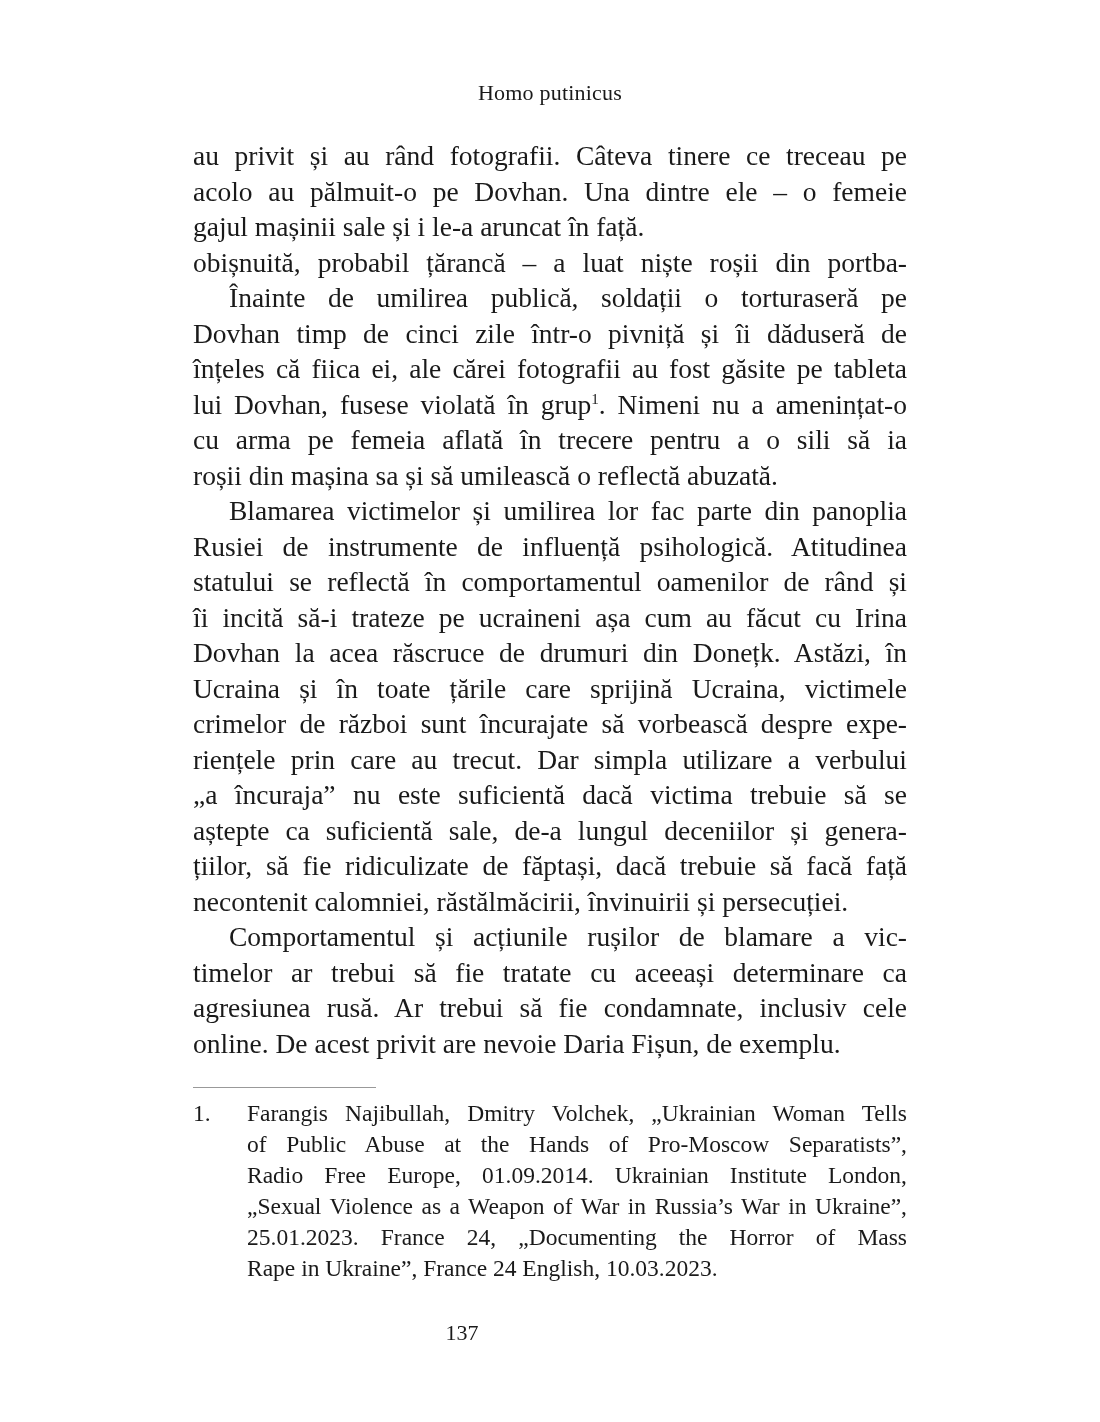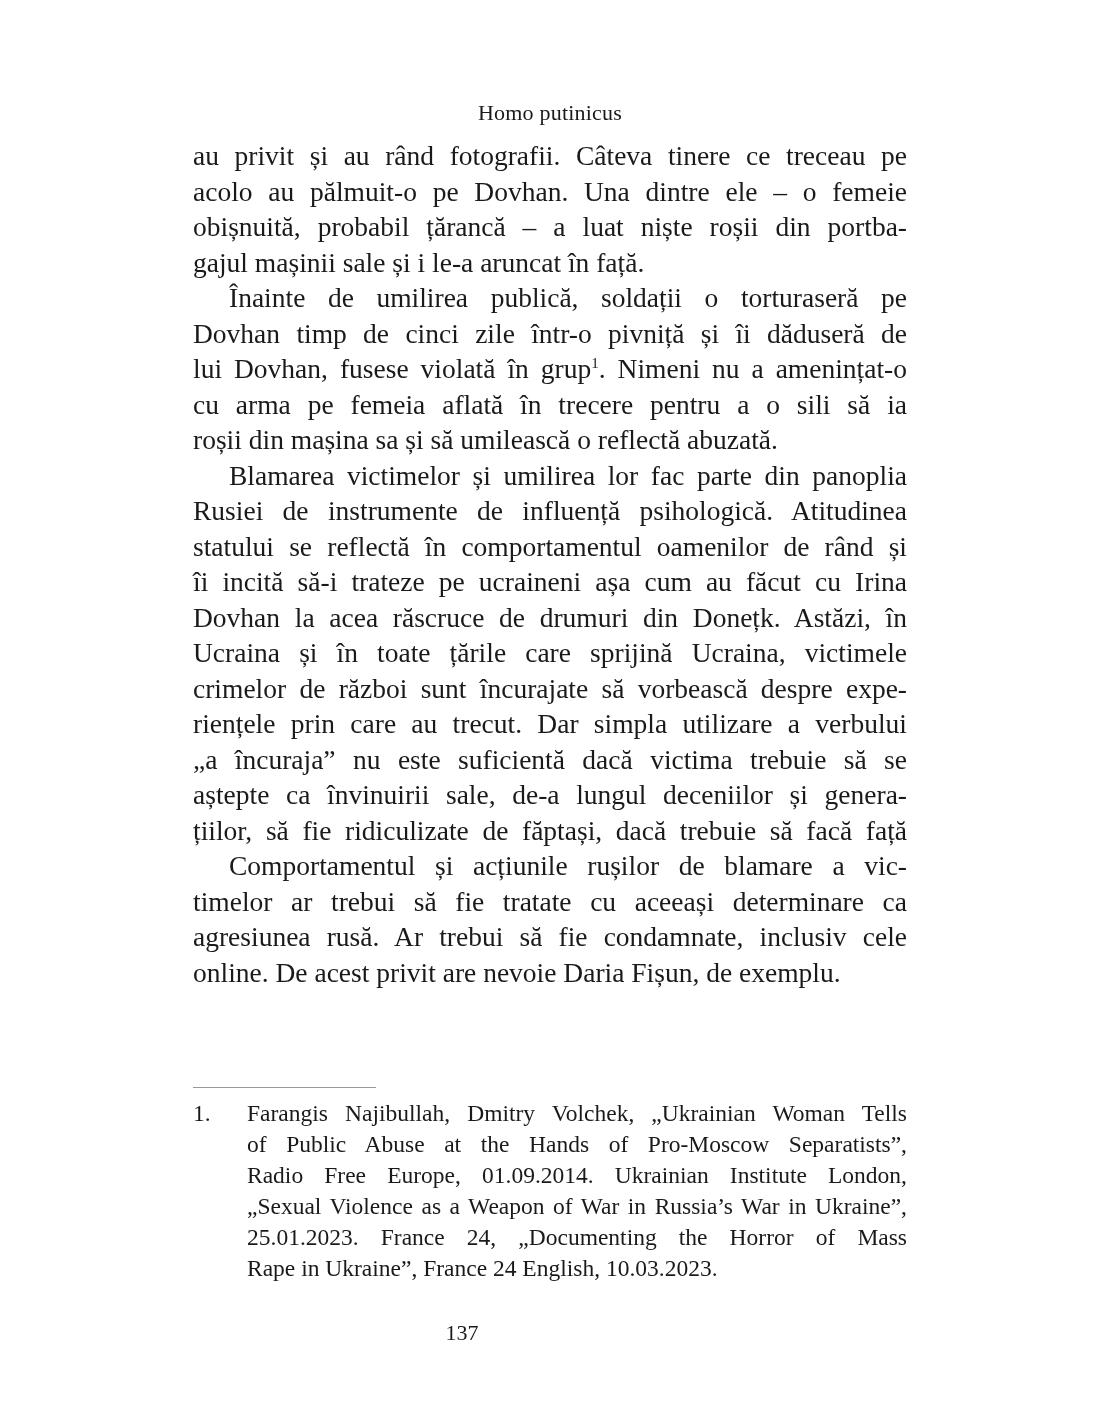--- a/index.html
+++ b/index.html
@@ -1,17 +1,17 @@
 <!DOCTYPE html>
 <html><head>
 <meta charset="utf-8">
 <style>
   html, body { margin: 0; padding: 0; background: #ffffff; }
   body { width: 1100px; height: 1422px; position: relative; overflow: hidden; color: #1a1a1a; font-family: "Liberation Serif", "DejaVu Serif", serif; }
-  .running-head { position: absolute; top: 100px; left: 0; width: 1100px; text-align: center; font-size: 22px; letter-spacing: 0.2px; }
+  .running-head { position: absolute; top: 80px; left: 0; width: 1100px; text-align: center; font-size: 22px; letter-spacing: 0.2px; }
   .body-text { position: absolute; top: 138px; left: 193px; width: 714px; font-size: 27.5px; line-height: 35.5px; }
   .line { display: block; white-space: nowrap; text-align: justify; text-align-last: justify; height: 35.5px; }
   .line.last { text-align-last: left; }
   .line.indent { padding-left: 36px; }
   sup { font-size: 15px; line-height: 0; vertical-align: 10px; }
   .rule { position: absolute; top: 1087px; left: 193px; width: 183px; height: 0; border-top: 1px solid #999; }
   .footnote { position: absolute; top: 1098px; left: 193px; width: 714px; font-size: 23.5px; line-height: 31px; }
   .fn-num { position: absolute; left: 0; top: 0; }
   .fn-lines { margin-left: 54px; }
   .fn-lines .line { height: 31px; }
@@ -20,44 +20,46 @@
 </head>
 <body>
 
 <div class="running-head">Homo putinicus</div>
 
 <div class="body-text">
 
   <div>
     <span class="line">au privit și au rând fotografii. Câteva tinere ce treceau pe</span>
     <span class="line">acolo au pălmuit-o pe Dovhan. Una dintre ele – o femeie</span>
+    <span class="line last">gajul mașinii sale și i le-a aruncat în față.</span>
     <span class="line">obișnuită, probabil țărancă – a luat niște roșii din portba-</span>
-    <span class="line last">gajul mașinii sale și i le-a aruncat în față.</span>
   </div>
 
   <div>
     <span class="line indent">Înainte de umilirea publică, soldații o torturaseră pe</span>
     <span class="line">Dovhan timp de cinci zile într-o pivniță și îi dăduseră de</span>
+    <span class="line">înțeles că fiica ei, ale cărei fotografii au fost găsite pe tableta</span>
     <span class="line"><span>lui Dovhan, fusese violată în grup</span><sup>1</sup><span>. Nimeni nu a amenințat-o</span></span>
     <span class="line">cu arma pe femeia aflată în trecere pentru a o sili să ia</span>
     <span class="line last">roșii din mașina sa și să umilească o reflectă abuzată.</span>
   </div>
 
   <div>
     <span class="line indent">Blamarea victimelor și umilirea lor fac parte din panoplia</span>
     <span class="line">Rusiei de instrumente de influență psihologică. Atitudinea</span>
     <span class="line">statului se reflectă în comportamentul oamenilor de rând și</span>
     <span class="line">îi incită să-i trateze pe ucraineni așa cum au făcut cu Irina</span>
     <span class="line">Dovhan la acea răscruce de drumuri din Donețk. Astăzi, în</span>
     <span class="line">Ucraina și în toate țările care sprijină Ucraina, victimele</span>
     <span class="line">crimelor de război sunt încurajate să vorbească despre expe-</span>
     <span class="line">riențele prin care au trecut. Dar simpla utilizare a verbului</span>
     <span class="line">„a încuraja” nu este suficientă dacă victima trebuie să se</span>
-    <span class="line">aștepte ca învinuirii sale, de-a lungul deceniilor și genera-</span>
+    <span class="line">aștepte ca suficientă sale, de-a lungul deceniilor și genera-</span>
     <span class="line">țiilor, să fie ridiculizate de făptași, dacă trebuie să facă față</span>
+    <span class="line last">necontenit calomniei, răstălmăcirii, învinuirii și persecuției.</span>
   </div>
 
   <div>
     <span class="line indent">Comportamentul și acțiunile rușilor de blamare a vic-</span>
     <span class="line">timelor ar trebui să fie tratate cu aceeași determinare ca</span>
     <span class="line">agresiunea rusă. Ar trebui să fie condamnate, inclusiv cele</span>
     <span class="line last">online. De acest privit are nevoie Daria Fișun, de exemplu.</span>
   </div>
 </div>
 

